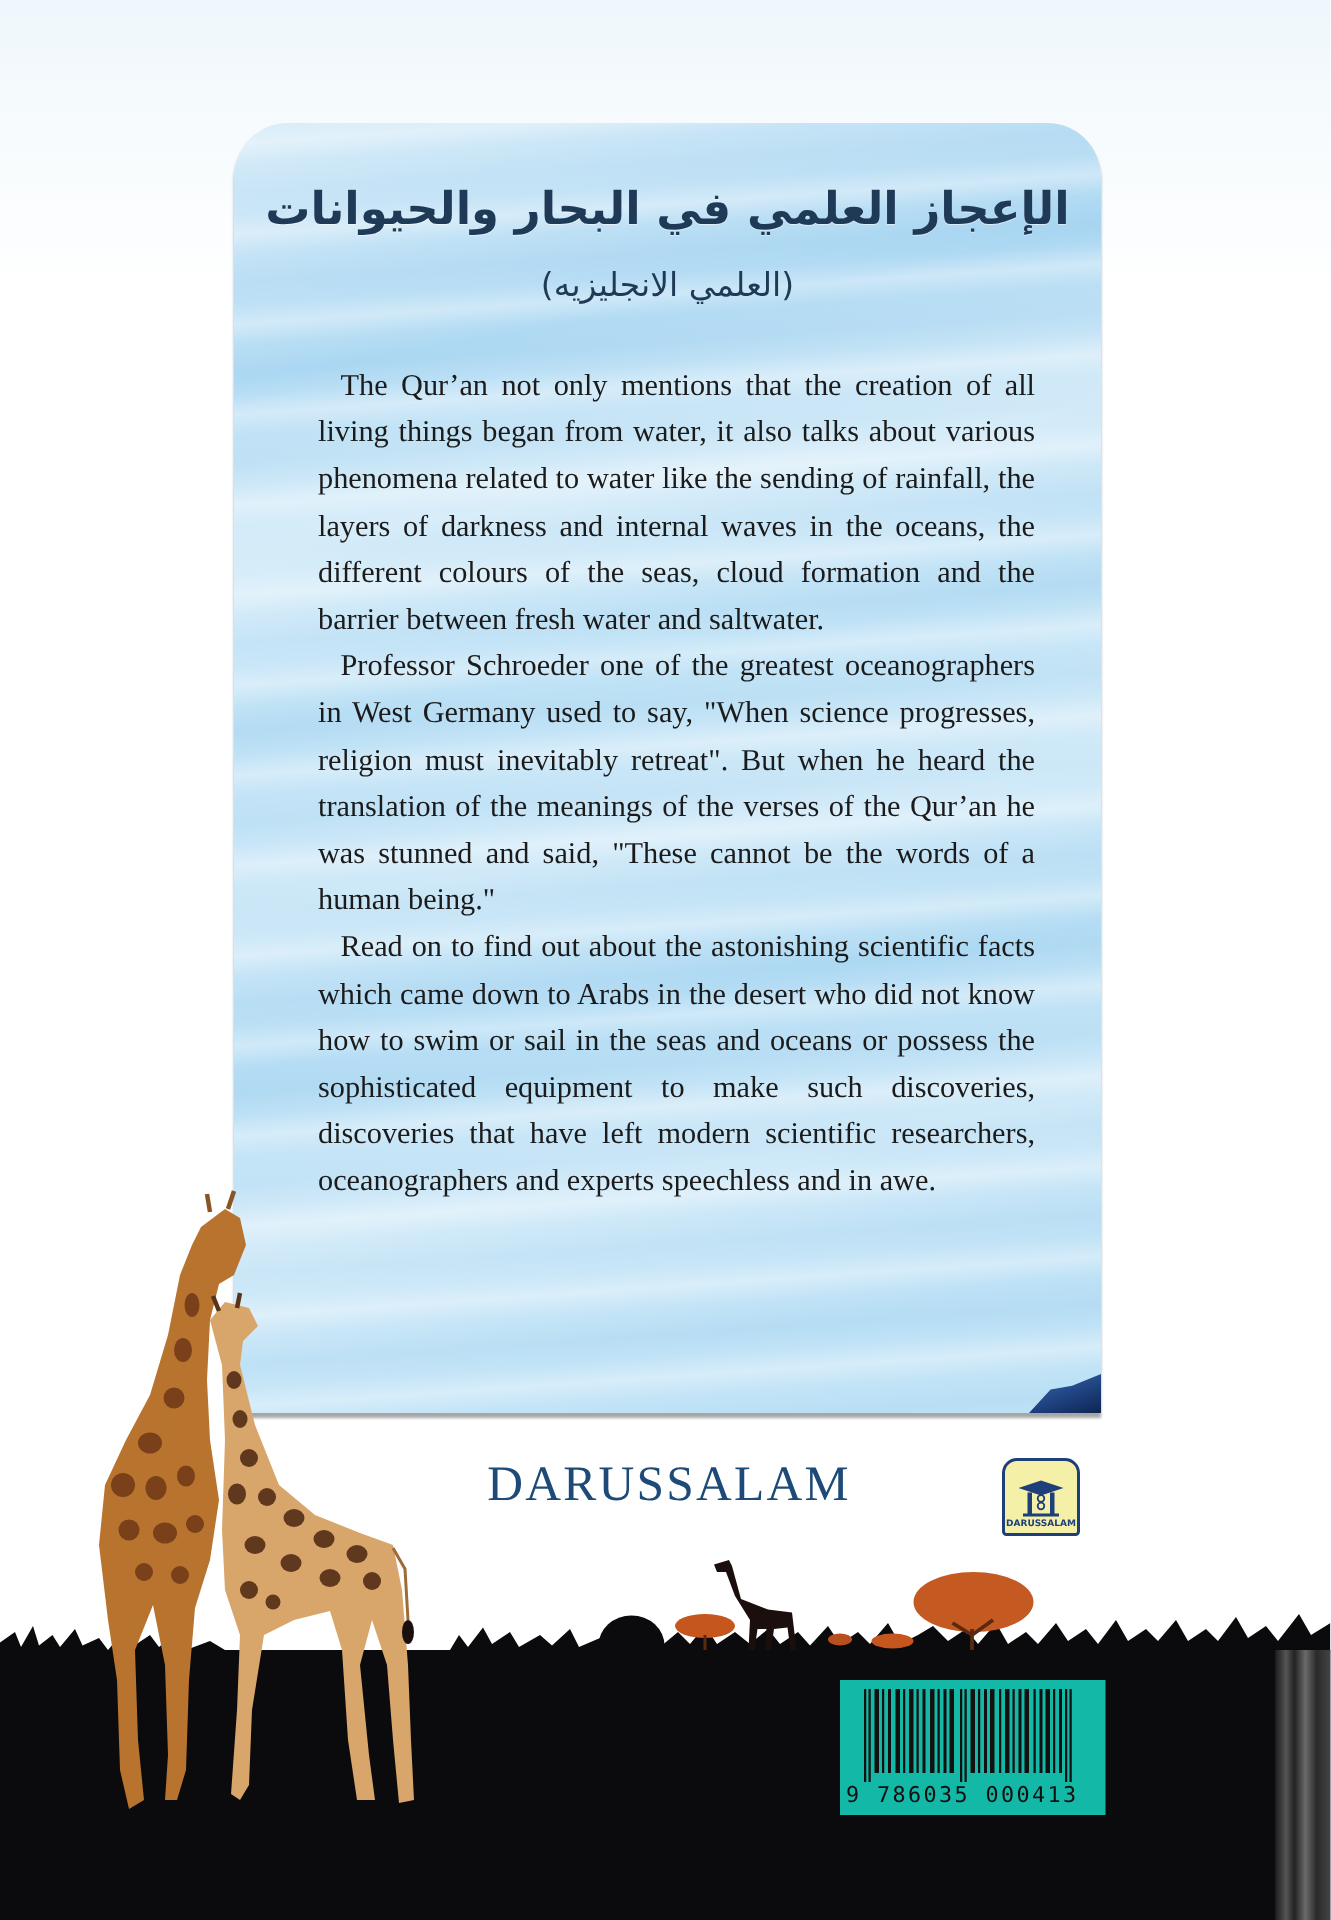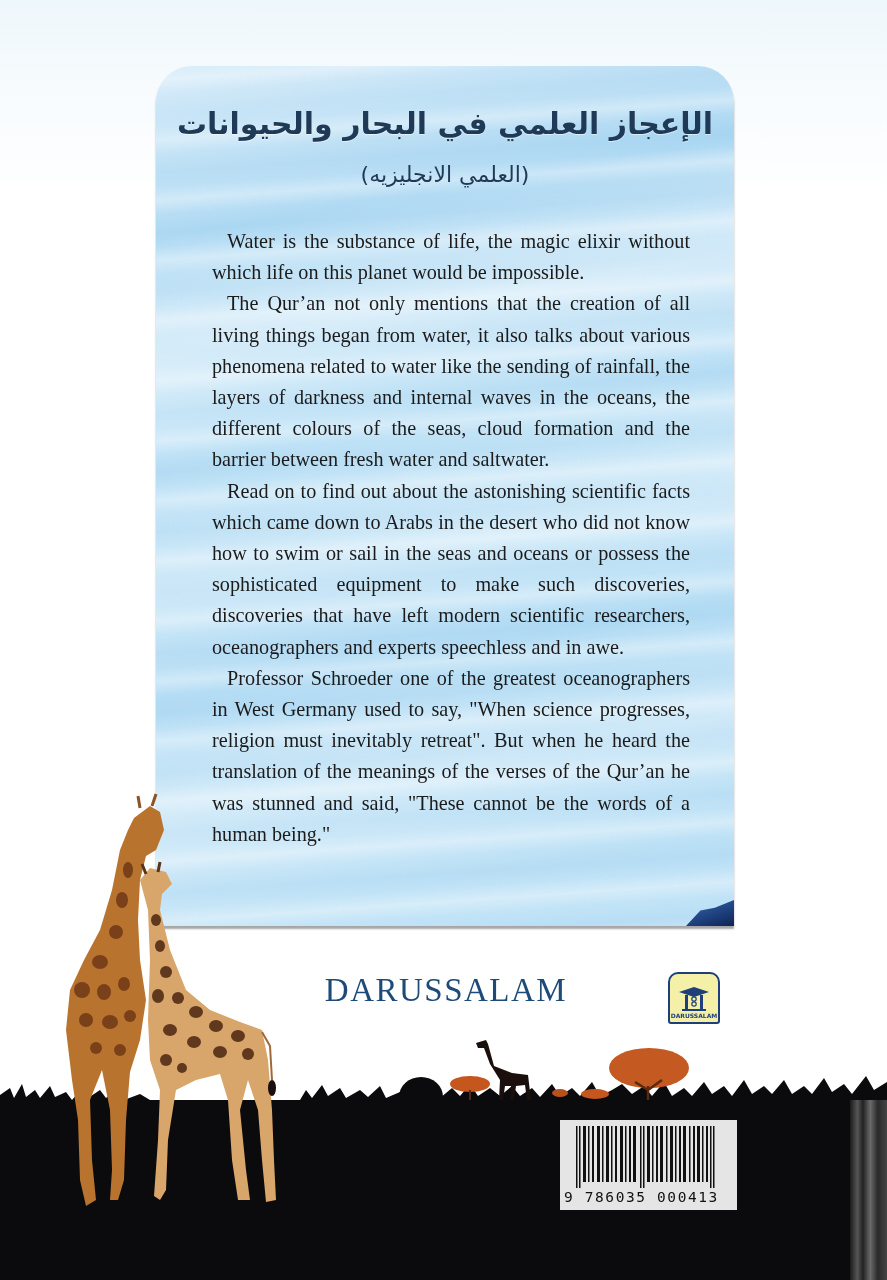--- a/index.html
+++ b/index.html
@@ -5,21 +5,21 @@
   * { margin:0; padding:0; box-sizing:border-box; }
   html, body { width:887px; height:1280px; overflow:hidden; background:#fbfdfe; }
   body { position:relative; font-family:"Liberation Serif", serif; }
 
   .bg-top {
     position:absolute; left:0; top:0; width:887px; height:1100px;
     background: linear-gradient(180deg, #eef7fc 0%, #f7fbfd 8%, #ffffff 18%, #ffffff 100%);
   }
 
   .panel {
-    position:absolute; left:156px; top:66px; width:578px; height:860px;
+    position:absolute; left:156px; top:82px; width:578px; height:860px;
     border-radius: 36px 36px 0 0;
     background:
       linear-gradient(170deg, rgba(255,255,255,0.55) 0%, rgba(255,255,255,0) 18%, rgba(255,255,255,0.45) 30%, rgba(255,255,255,0) 42%, rgba(255,255,255,0.35) 55%, rgba(255,255,255,0) 66%, rgba(255,255,255,0.35) 78%, rgba(255,255,255,0) 90%),
       repeating-linear-gradient(176deg, rgba(255,255,255,0.0) 0px, rgba(255,255,255,0.35) 14px, rgba(255,255,255,0) 28px, rgba(110,180,225,0.12) 46px, rgba(255,255,255,0) 60px),
       linear-gradient(180deg, #a9d6f2 0%, #bfe2f6 40%, #b3dcf4 70%, #c3e4f7 100%);
     box-shadow: 0 3px 2px rgba(0,0,0,0.35);
     overflow:hidden;
   }
   .panel .rock {
     position:absolute; right:0; bottom:0; width:48px; height:26px;
@@ -65,41 +65,40 @@
   }
   .spine {
     position:absolute; left:850px; top:1100px; width:37px; height:180px;
     background: linear-gradient(90deg, #1a1a1a 0%, #555 20%, #222 35%, #6a6a6a 55%, #2a2a2a 75%, #444 100%);
   }
 
   .scene { position:absolute; left:0; top:0; width:887px; height:1280px; pointer-events:none; }
 
   .barcode {
     position:absolute; left:560px; top:1120px; width:177px; height:90px;
-    background:#e5e5e5; padding:6px 8px 16px 8px;
+    background:#14b8a6; padding:6px 8px 16px 8px;
   }
   .barcode .bars { width:161px; height:62px; display:block; }
   .barcode .num {
     font-family:"DejaVu Sans Mono", monospace; font-size:14.5px; color:#111;
     letter-spacing:1.6px; line-height:18px; margin-top:0px; margin-left:-4px;
   }
 </style>
 </head>
 <body>
 
 <div class="bg-top"></div>
 
 <div class="panel">
   <div class="title-ar">الإعجاز العلمي في البحار والحيوانات</div>
   <div class="subtitle-ar">(العلمي الانجليزيه)</div>
   <div class="body-text">
-    <p>Water is the substance of life, the magic elixir without which life on this planet would be impossible.</p>
     <p>The Qur’an not only mentions that the creation of all living things began from water, it also talks about various phenomena related to water like the sending of rainfall, the layers of darkness and internal waves in the oceans, the different colours of the seas, cloud formation and the barrier between fresh water and saltwater.</p>
+    <p>Professor Schroeder one of the greatest oceanographers in West Germany used to say, "When science progresses, religion must inevitably retreat". But when he heard the translation of the meanings of the verses of the Qur’an he was stunned and said, "These cannot be the words of a human being."</p>
     <p>Read on to find out about the astonishing scientific facts which came down to Arabs in the desert who did not know how to swim or sail in the seas and oceans or possess the sophisticated equipment to make such discoveries, discoveries that have left modern scientific researchers, oceanographers and  experts speechless and in awe.</p>
-    <p>Professor Schroeder one of the greatest oceanographers in West Germany used to say, "When science progresses, religion must inevitably retreat". But when he heard the translation of the meanings of the verses of the Qur’an he was stunned and said, "These cannot be the words of a human being."</p>
   </div>
   <div class="rock"></div>
 </div>
 
 <div class="publisher">
   <div class="name">DARUSSALAM</div>
 </div>
 
 <div class="logo">
   <div class="book">

